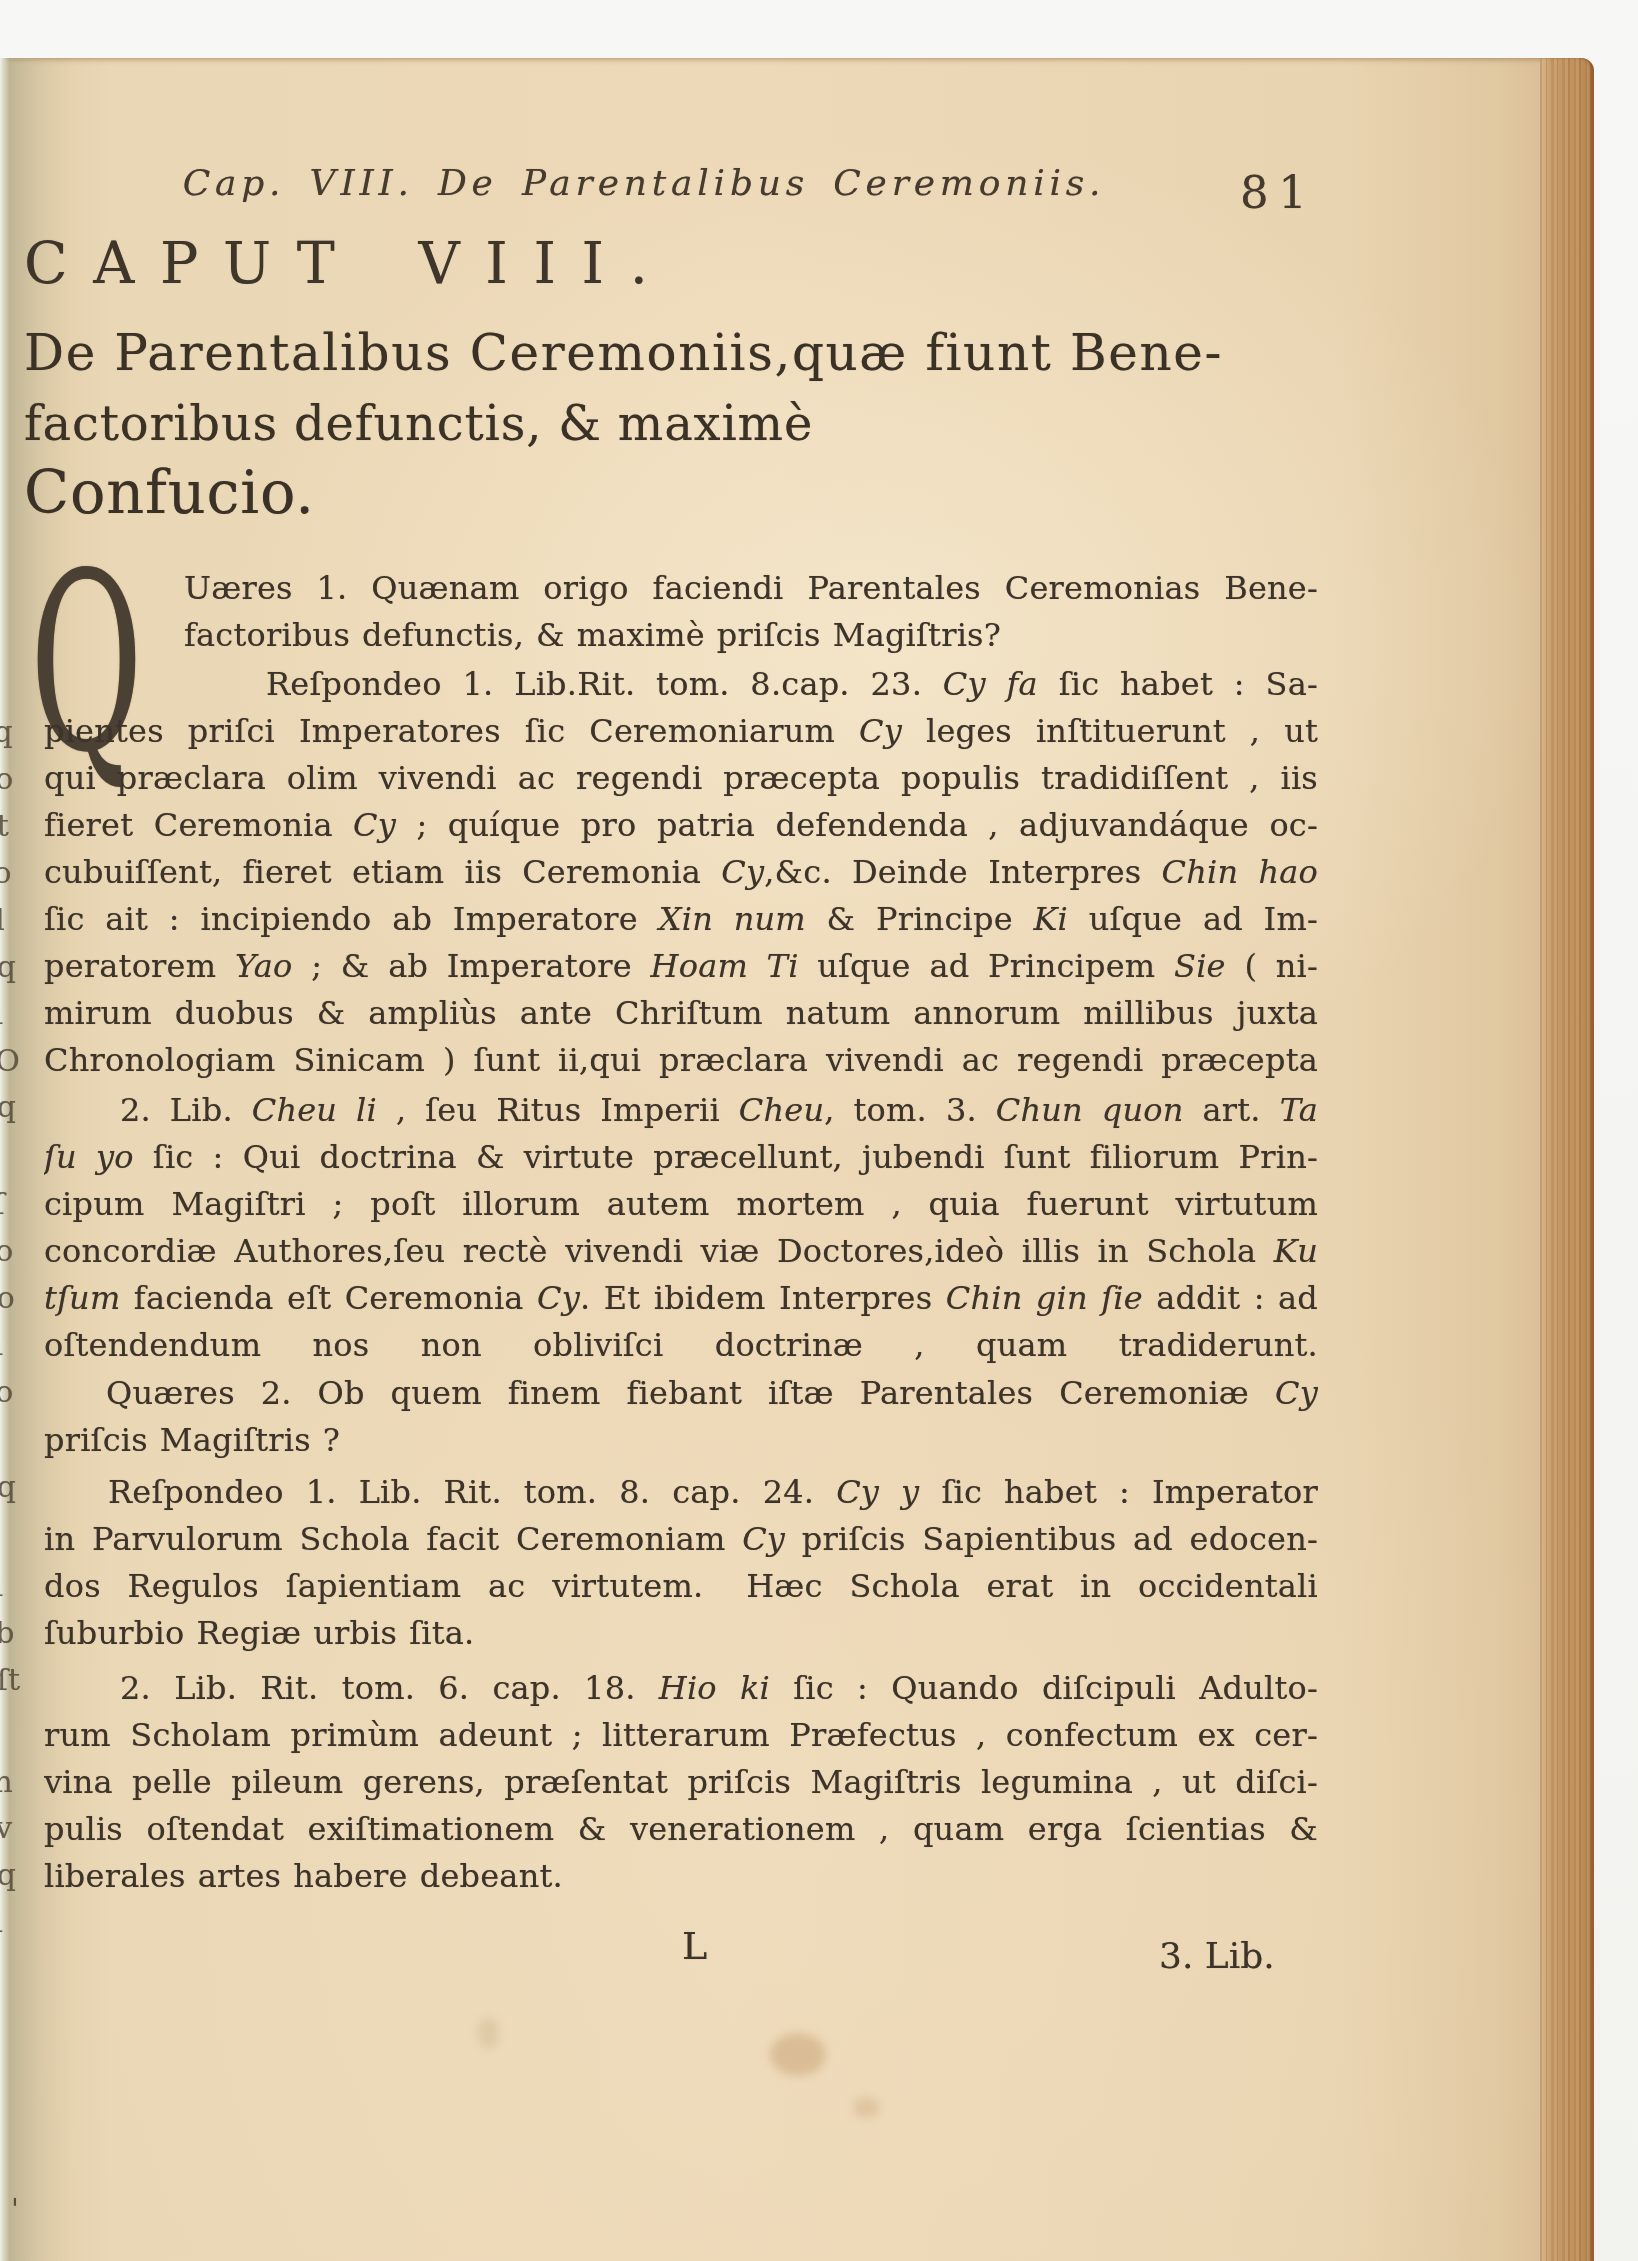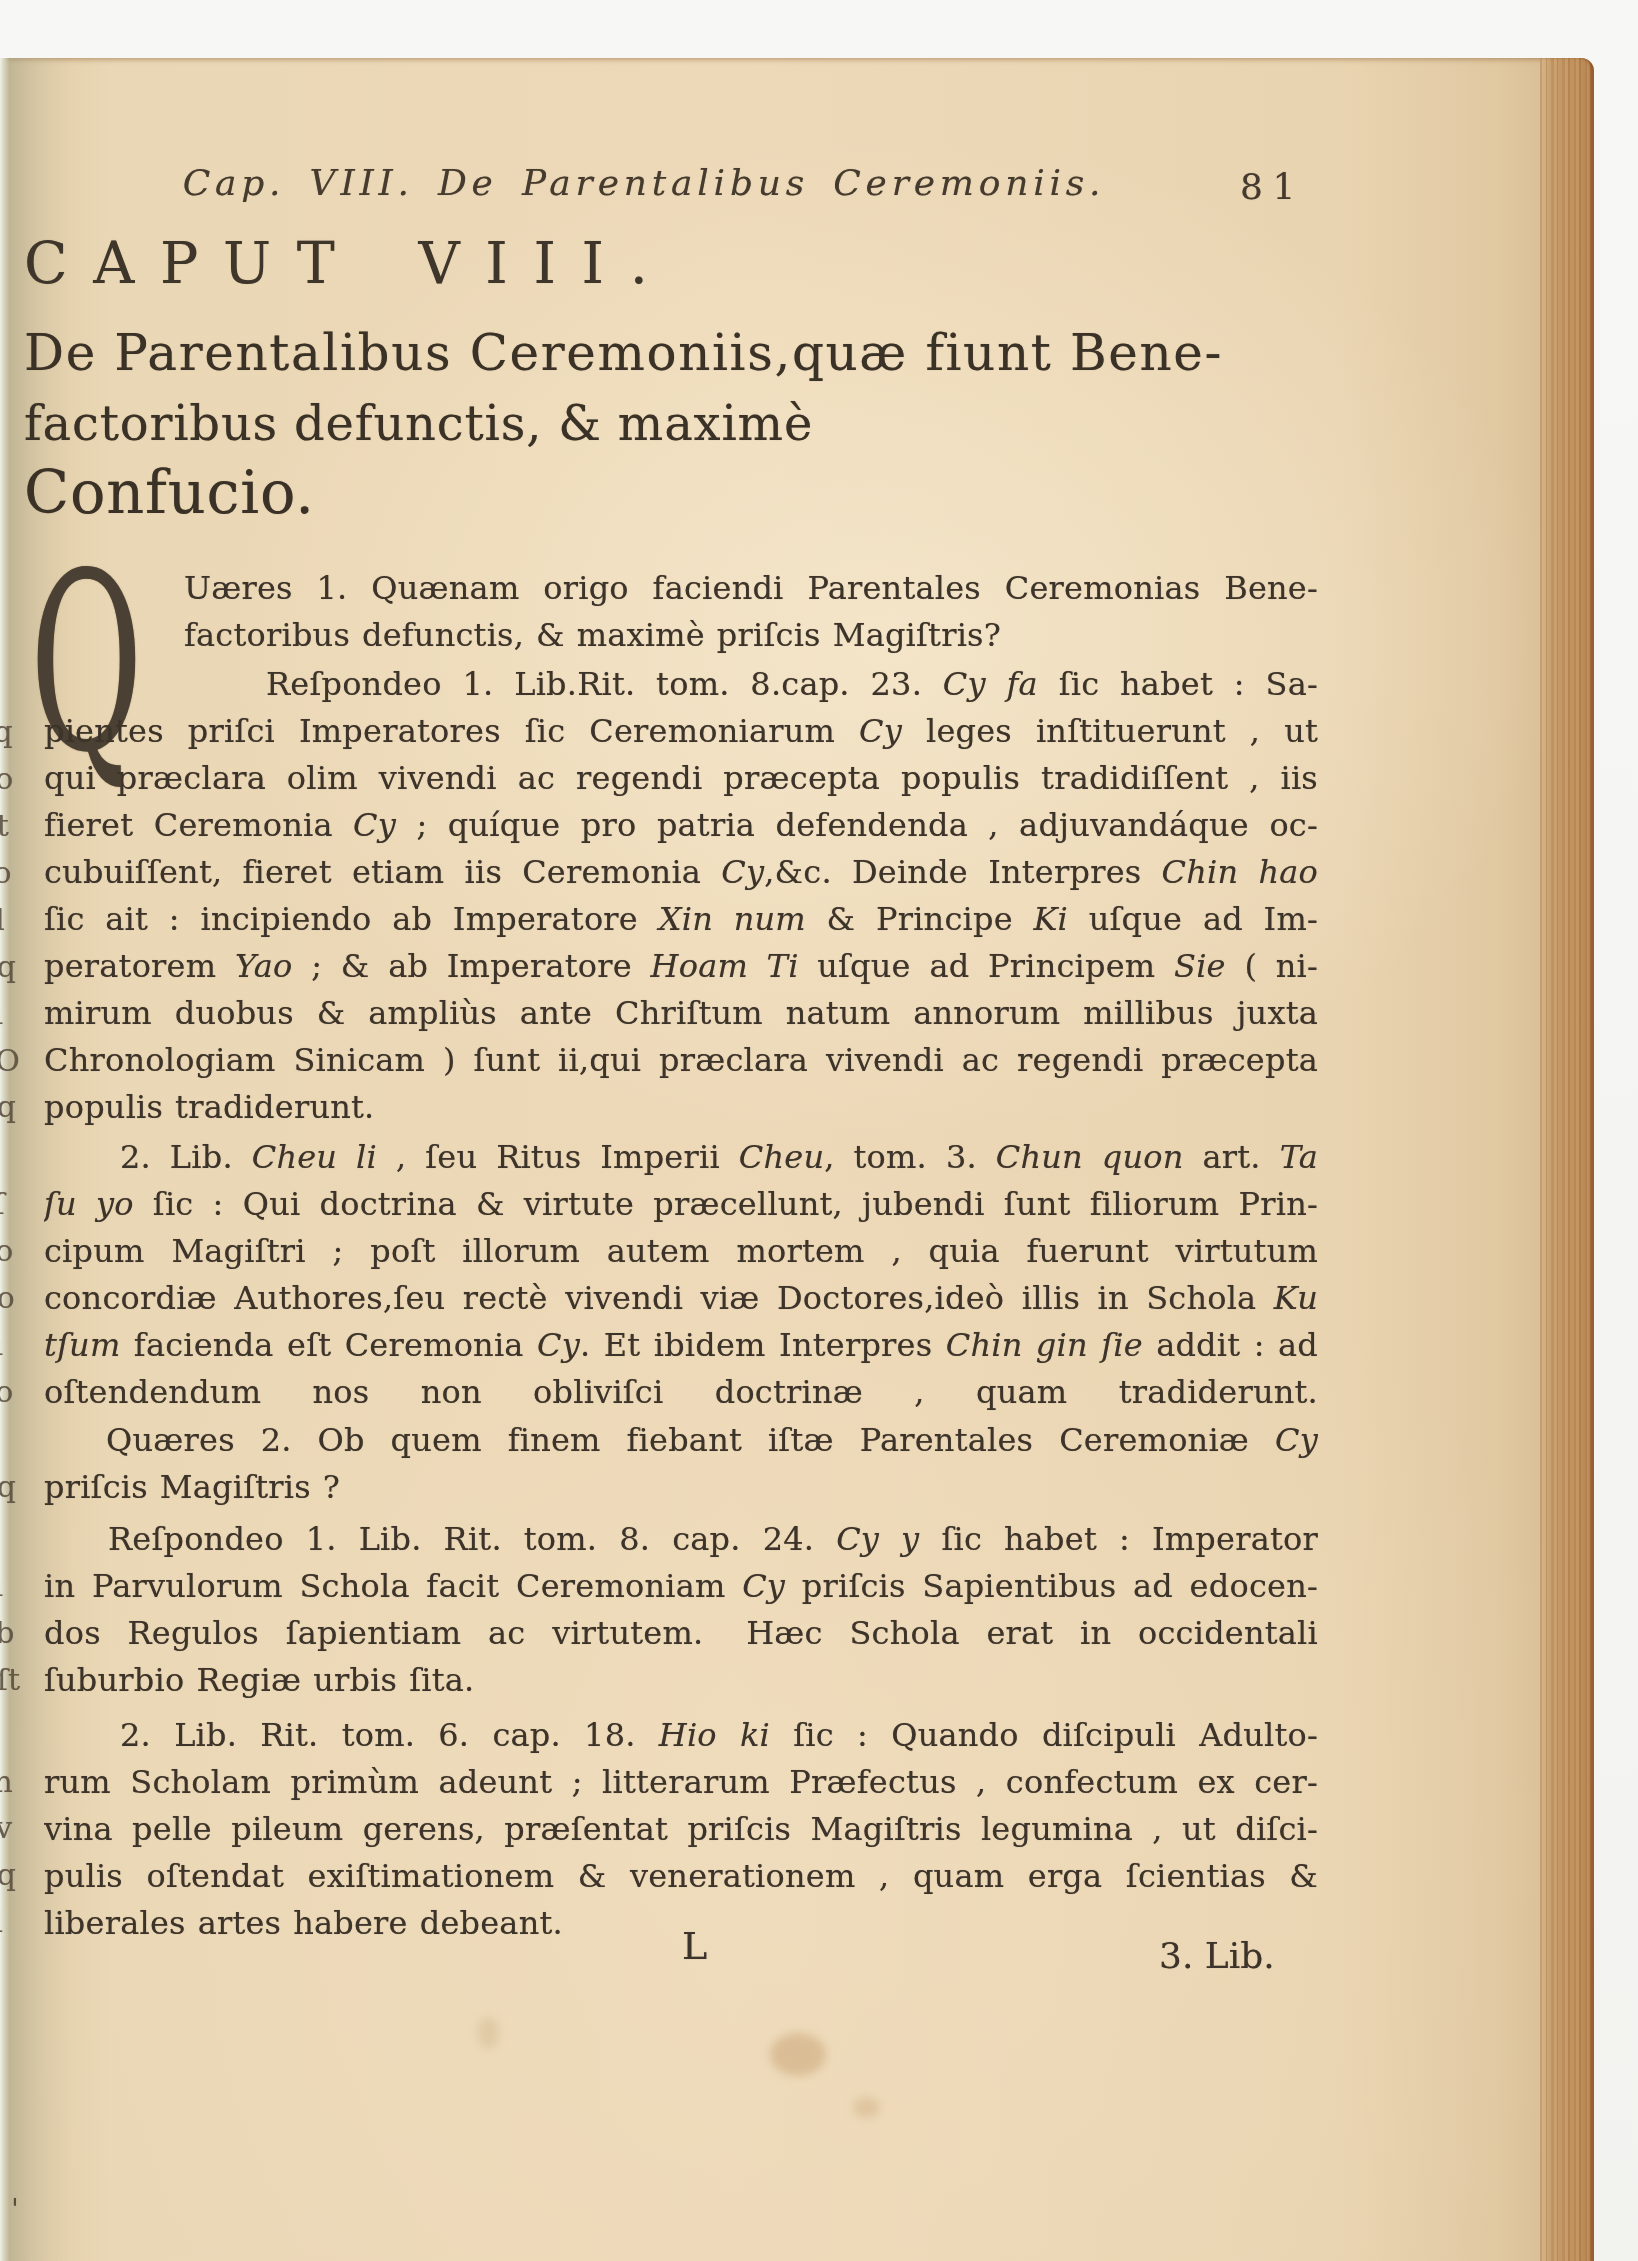--- a/index.html
+++ b/index.html
@@ -41,21 +41,21 @@
   .stain.s1{left:770px;top:1975px;width:56px;height:43px;background:rgba(168,116,58,.28);}
   .stain.s2{left:853px;top:2039px;width:27px;height:21px;background:rgba(168,116,58,.20);}
   .stain.s3{left:478px;top:1959px;width:21px;height:32px;background:rgba(150,120,60,.16);}
 
   
   .ink{color:#3c332a;text-shadow:0 0 0.8px rgba(62,44,24,.45);}
   .running-header{
     position:absolute;left:24px;top:162px;width:1240px;text-align:center;
     font-style:italic;font-size:36px;letter-spacing:4.8px;word-spacing:8px;color:#463b2f;
   }
-  .folio{position:absolute;left:1240px;top:166px;font-size:36px;letter-spacing:9.6px;color:#443a2e;}
+  .folio{position:absolute;left:1240px;top:166px;font-size:45px;letter-spacing:9.6px;color:#443a2e;}
   .chapter-heading{
     position:absolute;left:24px;top:230px;width:1248px;text-align:left;
     font-size:57px;letter-spacing:.45em;word-spacing:.25em;color:#3e352b;
   }
   .title-block{position:absolute;left:24px;top:318px;width:1248px;color:#3a3127;}
   .title-block .t1{font-size:50px;letter-spacing:1.6px;line-height:70px;}
   .title-block .t2{font-size:48px;letter-spacing:0.8px;line-height:70px;}
   .title-block .t3{font-size:59px;letter-spacing:0.8px;line-height:70px;}
 
   .drop-cap{
@@ -131,23 +131,20 @@
             <span class="content"><span>ſic ait : incipiendo ab Imperatore </span><span class="it">Xin num</span><span> &amp; Principe </span><span class="it">Ki</span><span> uſque ad Im-</span></span>
           </div>
           <div class="bline j">
             <span class="content"><span>peratorem </span><span class="it">Yao</span><span> ; &amp; ab Imperatore </span><span class="it">Hoam Ti</span><span> uſque ad Principem </span><span class="it">Sie</span><span> ( ni-</span></span>
           </div>
           <div class="bline j">
             <span class="content"><span>mirum duobus &amp; ampliùs ante Chriſtum natum annorum millibus juxta</span></span>
           </div>
           <div class="bline j">
             <span class="content"><span>Chronologiam Sinicam ) ſunt ii,qui præclara vivendi ac regendi præcepta</span></span>
-          </div>
-          <div class="bline">
-            <span class="content"><span>populis tradiderunt.</span></span>
           </div>
           <div class="bline j" style="margin-top: 3.2px; margin-left: 76px;">
             <span class="content"><span>2. Lib. </span><span class="it">Cheu li</span><span> , ſeu Ritus Imperii </span><span class="it">Cheu</span><span>, tom. 3. </span><span class="it">Chun quon</span><span> art. </span><span class="it">Ta</span></span>
           </div>
           <div class="bline j">
             <span class="content"><span class="it">ſu yo</span><span> ſic : Qui doctrina &amp; virtute præcellunt, jubendi ſunt filiorum Prin-</span></span>
           </div>
           <div class="bline j">
             <span class="content"><span>cipum Magiſtri ; poſt illorum autem mortem , quia fuerunt virtutum</span></span>
           </div>

